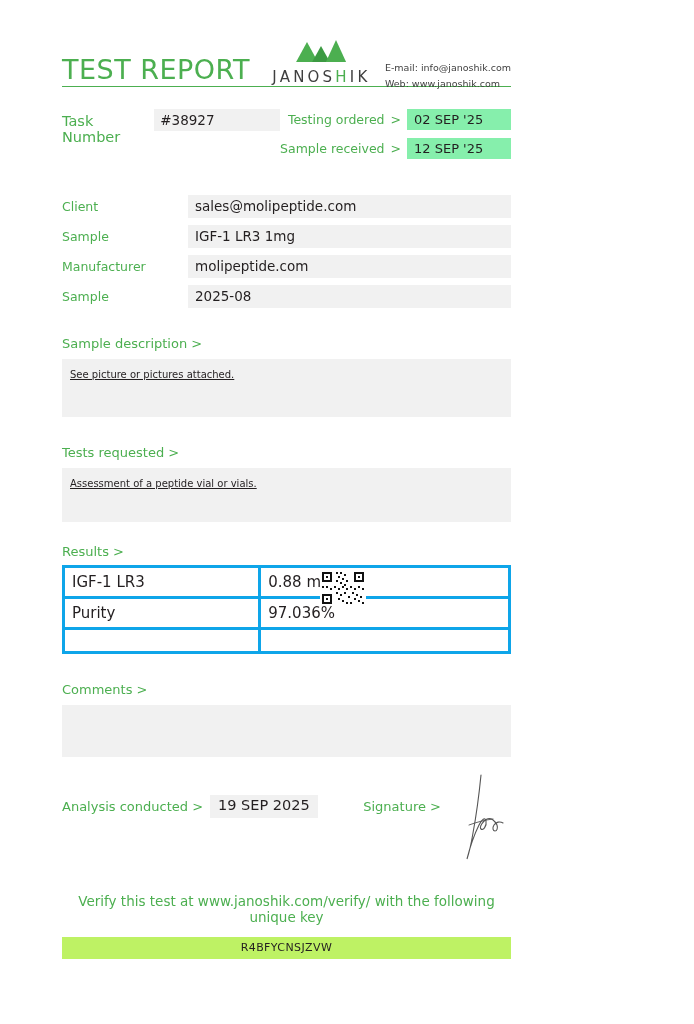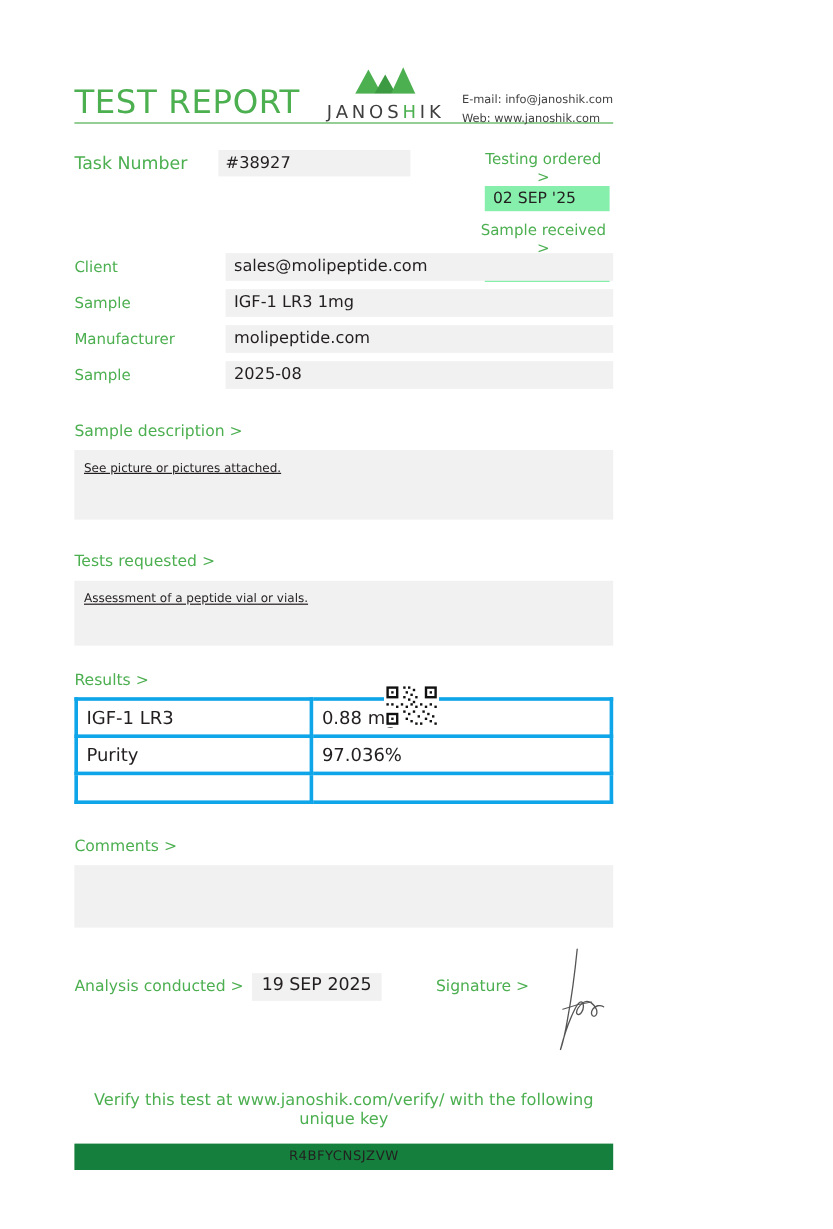--- a/index.html
+++ b/index.html
@@ -13,21 +13,21 @@
     height: 1024px;
     font-family: "DejaVu Sans", sans-serif;
     color: #231f20;
     position: relative;
     overflow: hidden;
   }
   .page {
     position: relative;
     width: 573px;
     height: 1024px;
-    padding: 16px 62px;
+    padding: 0 62px;
   }
 
   
   .header {
     display: flex;
     align-items: flex-start;
     justify-content: space-between;
     padding-top: 40px;
     height: 78px;
   }
@@ -96,21 +96,20 @@
   .dates {
     margin-left: auto;
     text-align: right;
   }
   .date-line {
     display: flex;
     align-items: center;
     justify-content: flex-end;
     margin-bottom: 8px;
     white-space: nowrap;
-    flex-direction: column;
   }
   .date-label {
     color: #4caf50;
     font-size: 12.5px;
     margin-right: 6px;
   }
   .date-chevron { color: #4caf50; font-size: 12.5px; margin-right: 6px; }
   .date-value {
     background: #86efac;
     font-size: 13px;
@@ -218,21 +217,21 @@
   }
   .sig-svg { margin-top: -22px; }
 
   .verify {
     color: #4caf50;
     font-size: 13.5px;
     text-align: center;
     margin-top: 24px;
   }
   .key-bar {
-    background: #15803d;
+    background: #bef264;
     margin-top: 12px;
     height: 22px;
     text-align: center;
     font-size: 11px;
     padding-top: 4px;
     color: #231f20;
     letter-spacing: 0.4px;
   }
 </style>
 </head>

